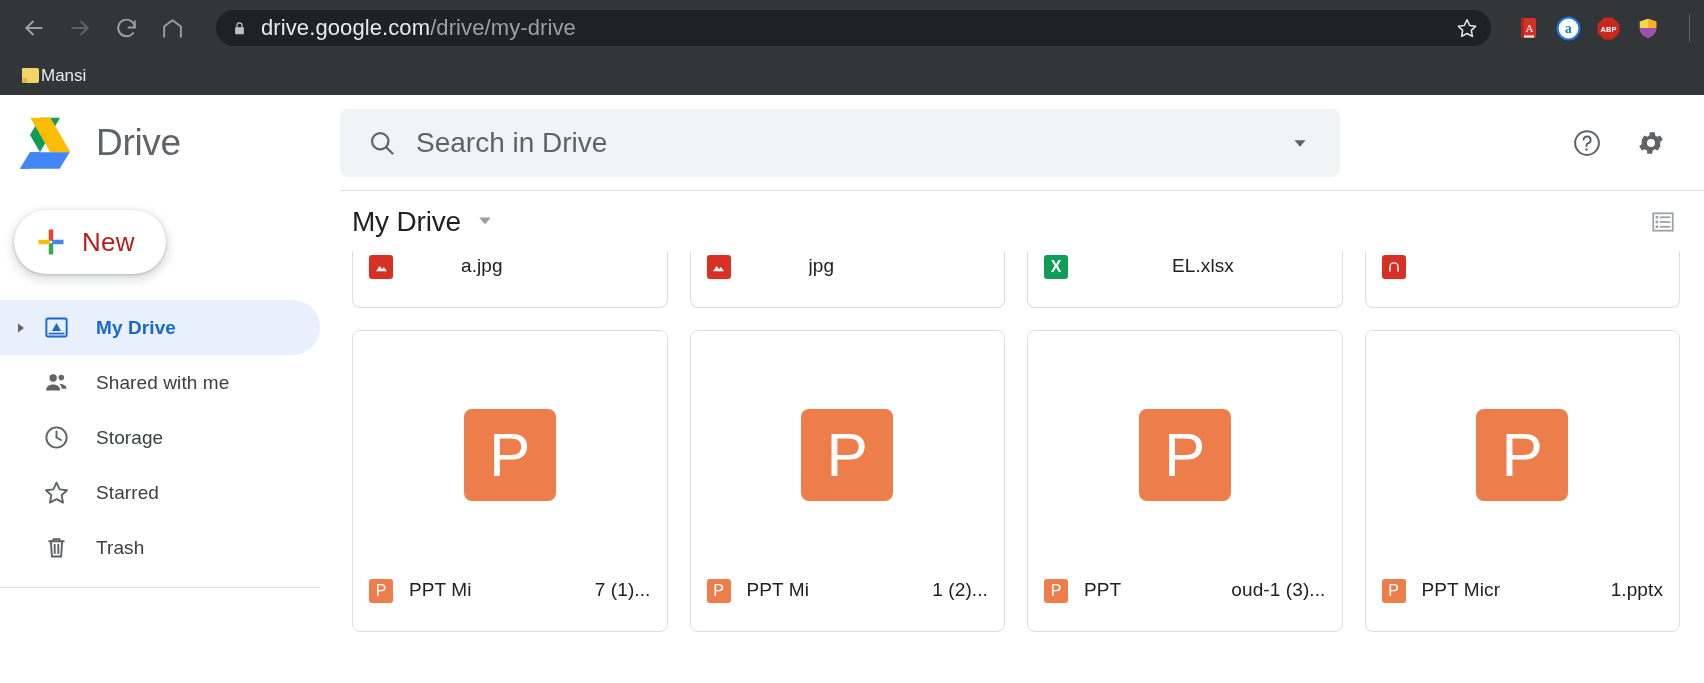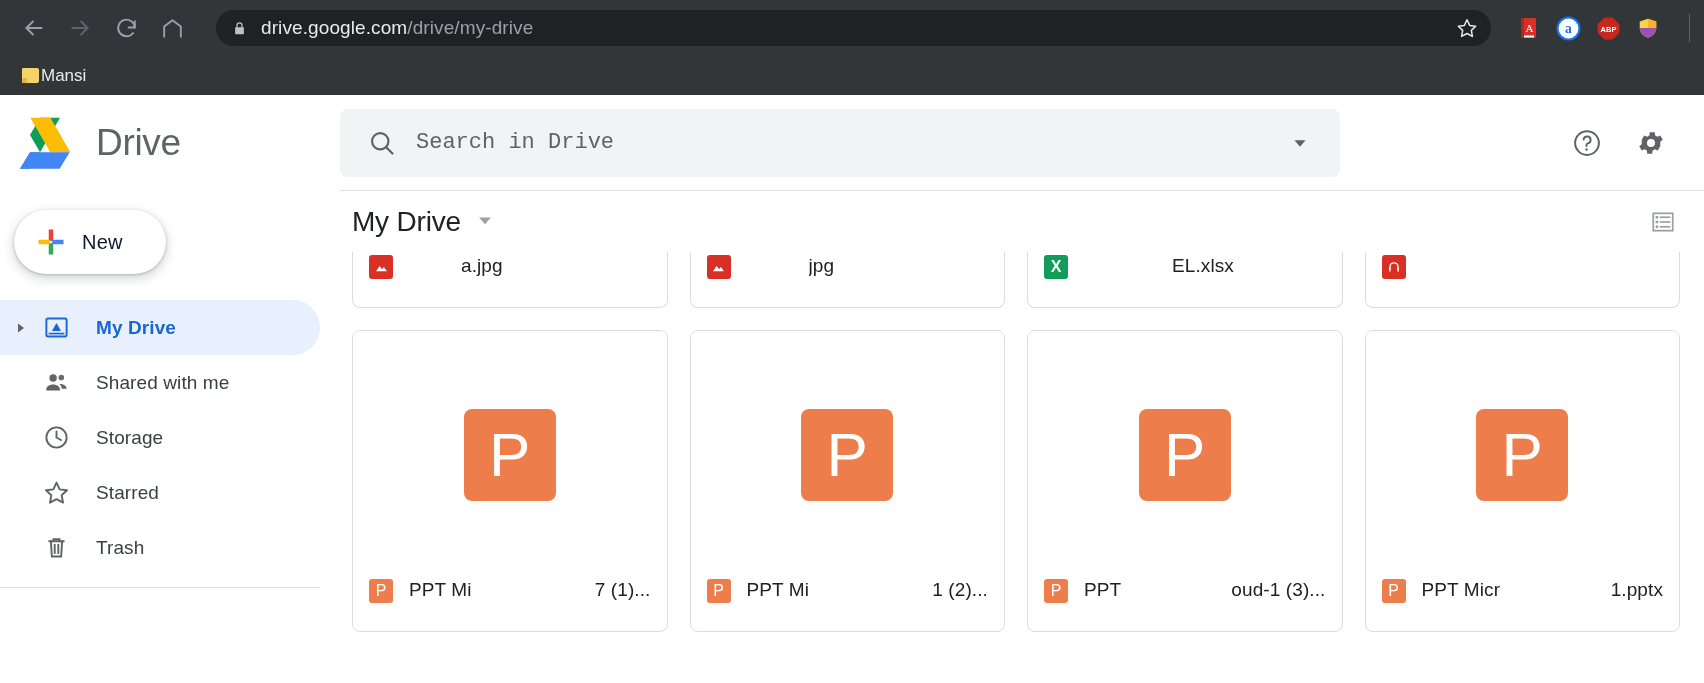--- a/index.html
+++ b/index.html
@@ -39,21 +39,21 @@
     display: flex;
     align-items: center;
     padding: 0 16px;
     margin-left: 18px;
     margin-right: 0;
     position: relative;
     min-width: 0;
   }
   .lock-icon { flex: 0 0 auto; margin-right: 14px; display:flex; }
   .url-text {
-    font-size: 19px;
+    font-size: 22px;
     color: #e8eaed;
     white-space: nowrap;
     letter-spacing: 0.1px;
   }
   .url-text .url-path { color: #9aa0a6; }
   .star-btn {
     position: absolute;
     right: 10px; top: 50%;
     transform: translateY(-50%);
     width: 28px; height: 28px;
@@ -146,23 +146,23 @@
     width: 40px; height: 40px;
     display:flex; align-items:center; justify-content:center;
     flex: 0 0 auto;
     margin-right: 14px;
   }
   .search-input {
     flex: 1 1 auto;
     border: none;
     background: transparent;
     outline: none;
-    font-size: 22px;
+    font-size: 28px;
     color: #5f6368;
-    font-family: Liberation Mono, monospace;
+    font-family: Liberation Sans, sans-serif;
   }
   .search-input::placeholder { color: #5f6368; opacity: 1; }
   .search-options-btn {
     width: 36px; height: 36px;
     display:flex; align-items:center; justify-content:center;
     flex: 0 0 auto;
   }
 
   .header-actions {
     flex: 1 1 auto;
@@ -198,22 +198,22 @@
     border-radius: 32px;
     background: #fff;
     box-shadow: 0 1px 3px rgba(60,64,67,.30), 0 4px 8px 3px rgba(60,64,67,.15);
     display: flex;
     align-items: center;
     gap: 16px;
     padding-left: 22px;
   }
   .new-plus { width: 30px; height: 30px; flex: 0 0 auto; }
   .new-label {
-    font-size: 20px;
-    color: #0f172a;
+    font-size: 26px;
+    color: #b91c1c;
     font-weight: 500;
     letter-spacing: 0.2px;
   }
 
   .nav-list { margin-top: 26px; }
   .nav-item {
     height: 55px;
     display: flex;
     align-items: center;
     padding-left: 8px;

